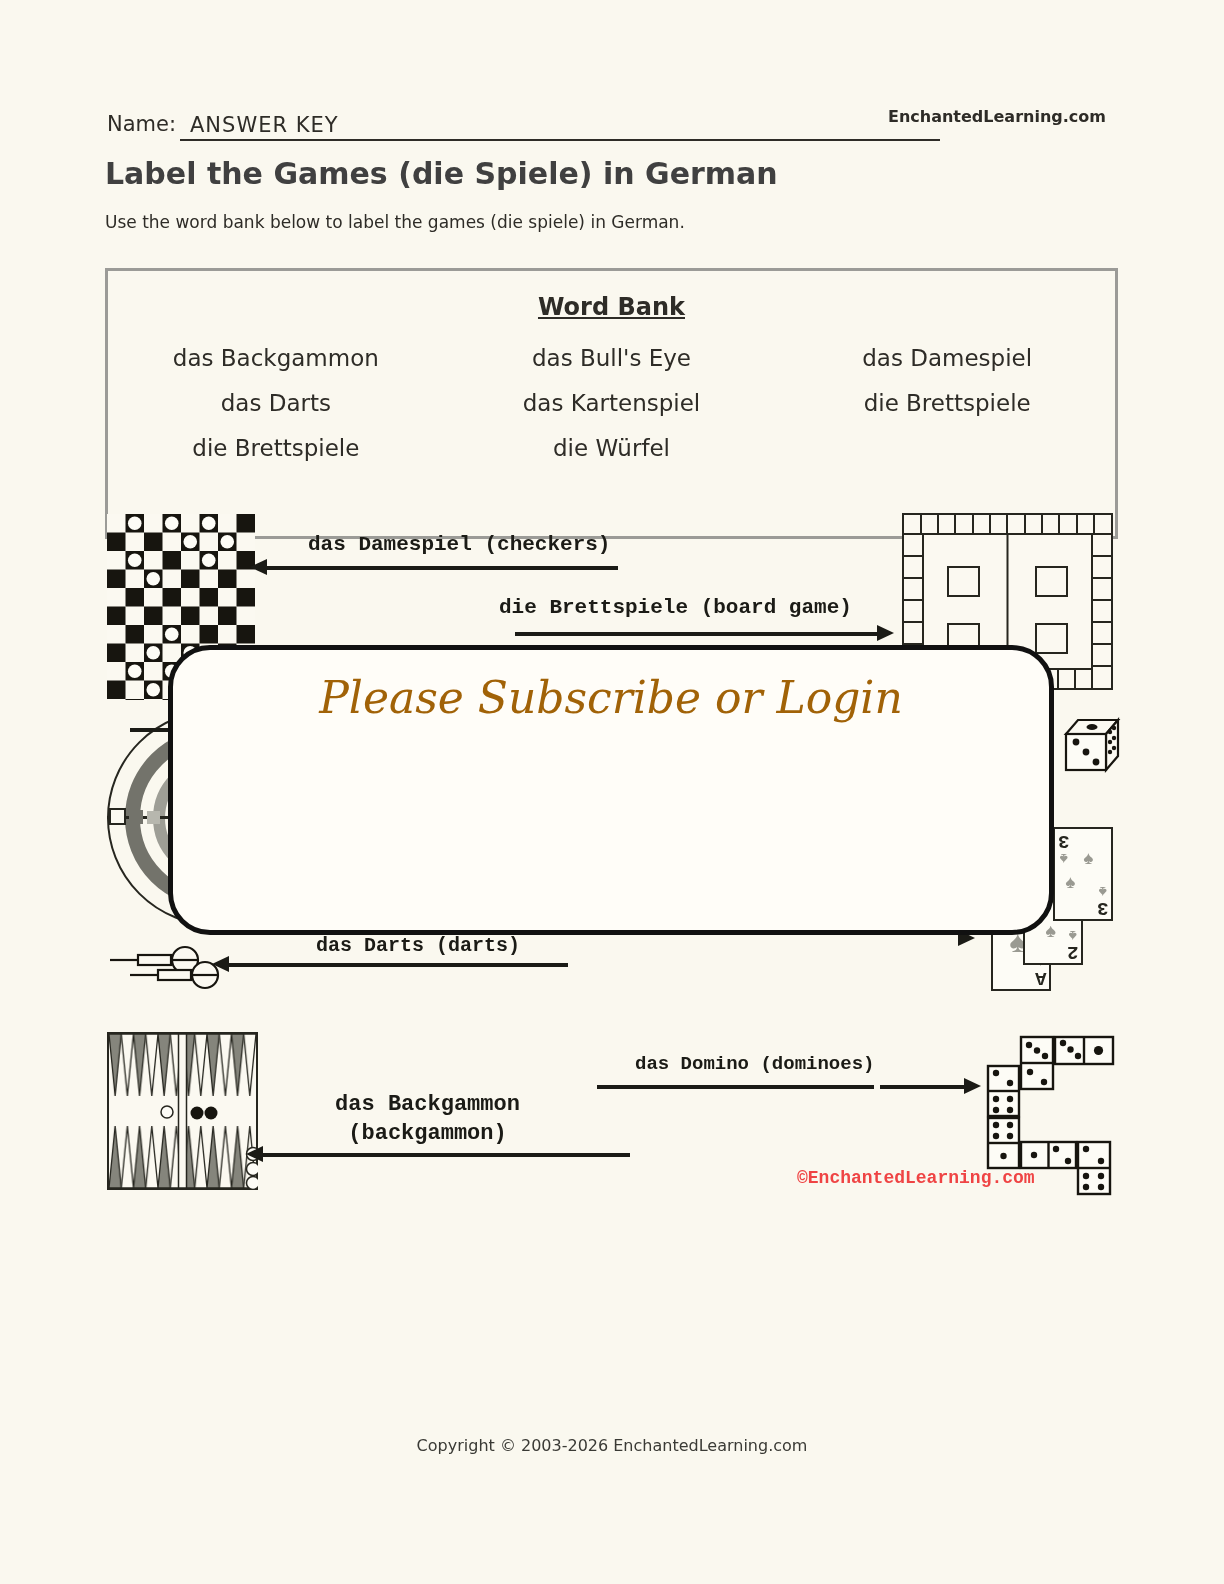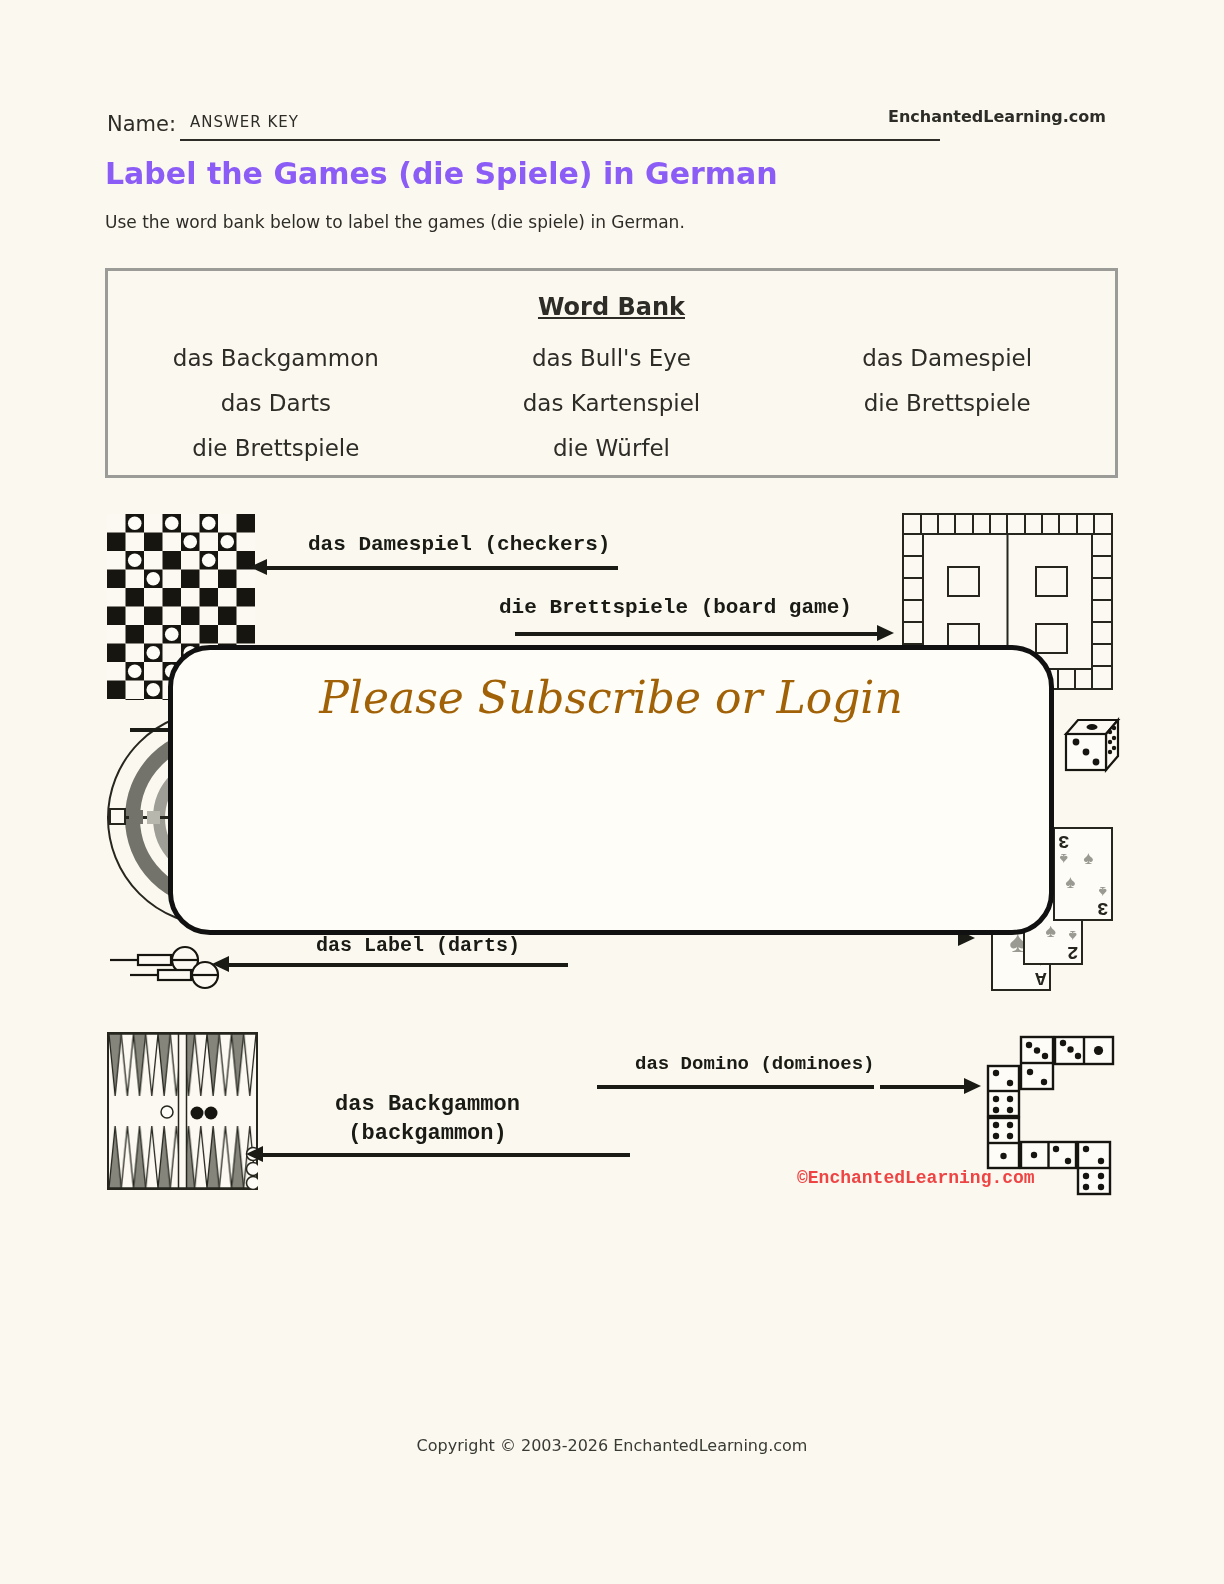--- a/index.html
+++ b/index.html
@@ -1,27 +1,27 @@
 <!DOCTYPE html>
 <html><head>
 <meta charset="utf-8">
 <style>
   html,body{margin:0;padding:0;background:#faf8ef;}
   .page{position:relative;width:1224px;height:1584px;background:#faf8ef;overflow:hidden;
         font-family:"DejaVu Sans",sans-serif;color:#2e2c27;}
   .abs{position:absolute;}
   
   .name-label{left:107px;top:112px;font-size:21px;}
-  .name-value{left:190px;top:113px;font-size:15px;letter-spacing:1px;}
+  .name-value{left:190px;top:113px;font-size:21px;letter-spacing:1px;}
   .name-line{left:180px;top:139px;width:760px;height:2px;background:#2e2c27;}
   .site{right:118px;top:107px;font-size:16px;font-weight:bold;}
-  .title{left:105px;top:156px;font-size:30px;font-weight:bold;color:#8b5cf6;}
+  .title{left:105px;top:156px;font-size:30px;font-weight:bold;color:#404040;}
   .instructions{left:105px;top:212px;font-size:17px;}
   
-  .wordbank{left:105px;top:268px;width:1013px;height:210px;border:3px solid #9b9b97;box-sizing:border-box;}
+  .wordbank{left:105px;top:268px;width:1013px;height:271px;border:3px solid #9b9b97;box-sizing:border-box;}
   .wb-title{margin:22px auto 14px auto;text-align:center;font-size:24px;font-weight:bold;
             text-decoration:underline;width:100%;}
   .wb-grid{display:grid;grid-template-columns:1fr 1fr 1fr;grid-auto-rows:45px;align-items:center;}
   .wb-cell{text-align:center;font-size:23px;}
   
   .glabel{position:absolute;font-family:"Liberation Mono",monospace;font-weight:bold;color:#1b1b16;
           white-space:nowrap;z-index:2;text-align:center;}
   .uline{position:absolute;height:3.5px;background:#1b1b16;z-index:2;}
   .arr-l{position:absolute;width:0;height:0;border-top:8px solid transparent;border-bottom:8px solid transparent;
          border-right:17px solid #1b1b16;z-index:2;}
@@ -322,21 +322,21 @@
   <div class="glabel" style="left:308px;top:533px;font-size:21px">das Damespiel (checkers)</div>
   <div class="uline" style="left:298px;top:566px;width:320px"></div>
   <div class="uline" style="left:264px;top:566px;width:34px"></div>
   <div class="arr-l" style="left:250px;top:559px"></div>
 
   <div class="glabel" style="left:499px;top:596px;font-size:21px">die Brettspiele (board game)</div>
   <div class="uline" style="left:515px;top:632px;width:336px"></div>
   <div class="uline" style="left:849px;top:632px;width:30px"></div>
   <div class="arr-r" style="left:877px;top:625px"></div>
 
-  <div class="glabel" style="left:316px;top:934px;font-size:20px">das Label (darts)</div>
+  <div class="glabel" style="left:316px;top:934px;font-size:20px">das Darts (darts)</div>
   <div class="uline" style="left:257px;top:963px;width:311px"></div>
   <div class="uline" style="left:229px;top:963px;width:28px"></div>
   <div class="arr-l" style="left:212px;top:956px"></div>
 
   <div class="glabel bg-label" style="left:330px;top:1090px;width:195px;font-size:22px">
     <div>das Backgammon</div>
     <div>(backgammon)</div>
   </div>
   <div class="uline" style="left:262px;top:1153px;width:368px"></div>
   <div class="arr-l" style="left:246px;top:1146px"></div>

